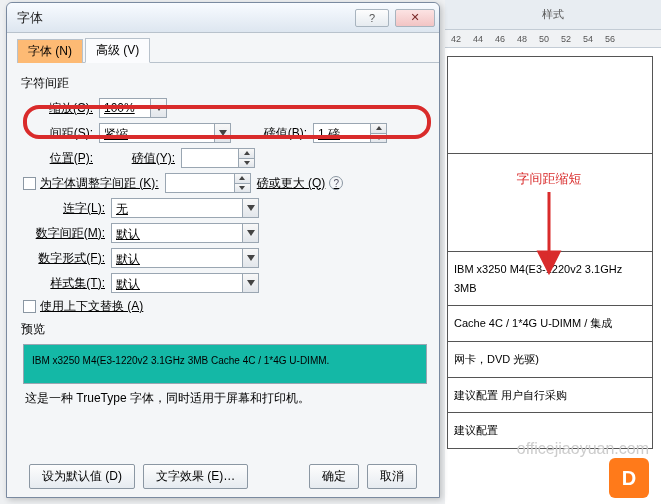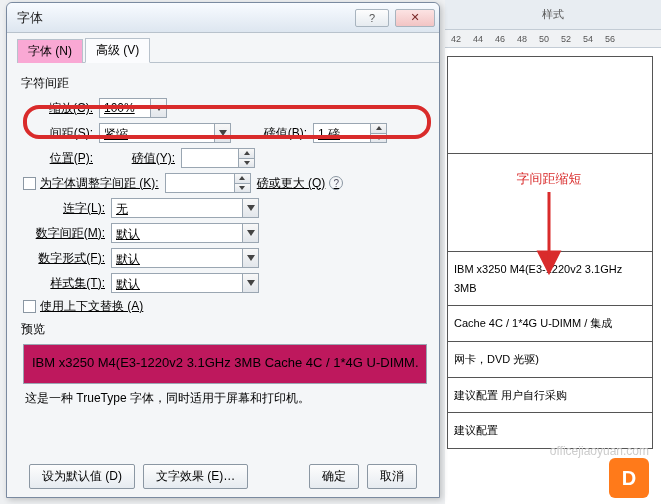--- a/index.html
+++ b/index.html
@@ -8,21 +8,21 @@
     
     .dialog { position: absolute; left: 6px; top: 2px; width: 434px; height: 496px; background: #f4f6f8; border: 1px solid #7a8aa0; border-radius: 6px 6px 0 0; box-shadow: 2px 2px 6px rgba(0,0,0,0.2); }
     .titlebar { height: 30px; background: linear-gradient(#f8fbff,#dde6f0); border-radius: 6px 6px 0 0; display: flex; align-items: center; padding: 0 4px 0 10px; border-bottom: 1px solid #b8c2cc; }
     .titlebar .title { flex: 1; font-size: 13px; color: #222; }
     .winbtns { display: flex; gap: 6px; }
     .winbtn { width: 34px; height: 18px; border: 1px solid #a8b4bf; border-radius: 2px; background: linear-gradient(#fdfdfd,#e6ebf0); display: flex; align-items: center; justify-content: center; font-family: Arial; font-size: 11px; color: #555; }
     .winbtn.close { width: 40px; background: linear-gradient(#fce3e3,#f2c4c4); color: #7a2a2a; }
     
     
     .tabrow { margin: 6px 0 0 10px; display: flex; align-items: flex-end; height: 24px; border-bottom: 1px solid #b8c2cc; }
-    .tab { padding: 3px 10px; border: 1px solid #b8c2cc; border-bottom: none; background: #f9a8d4; margin-right: 2px; position: relative; top:1px;}
+    .tab { padding: 3px 10px; border: 1px solid #b8c2cc; border-bottom: none; background: #fdba74; margin-right: 2px; position: relative; top:1px;}
     .tab.active { background: #fbfcfe; border-bottom: 1px solid #fbfcfe; }
     
     
     .dbody { padding: 8px 12px 6px 16px; }
     .section-title { margin: 4px 0 6px -2px; }
     .row { display: flex; align-items: center; margin: 5px 0; text-decoration: underline; }
     .lbl { width: 70px; text-align: right; margin-right: 6px; }
     .lbl2 { width: 60px; text-align: right; margin: 0 6px 0 16px; }
     
     .dropdown { display: inline-flex; align-items: stretch; border: 1px solid #9aa6b2; background: #fff; height: 20px; }
@@ -38,41 +38,41 @@
     
     .w60 { width: 68px; } .w110 { width: 132px; } .w146 { width: 148px; } .w72 { width: 74px; } .wspin { width: 86px; }
     
     
     .redbox { position: absolute; left: 16px; top: 102px; width: 408px; height: 34px; border: 4px solid #d92b2b; border-radius: 16px; pointer-events: none; }
     
     .chk { width: 13px; height: 13px; border: 1px solid #8b97a3; background: #fff; display:inline-block; margin-right:4px; position:relative; }
     .chk.checked::after { content:"✔"; position:absolute; left:0; top:-3px; color:#2d6a2d; font-size:12px; }
     .help { display:inline-block; width:14px; height:14px; border:1px solid #8b97a3; border-radius:50%; font-size:10px; text-align:center; line-height:13px; margin-left:4px; color:#556;}
     
-    .preview-box { border: 1px solid #9aa6b2; background: #be185d; height: 40px; padding: 10px 8px; margin: 4px 0; white-space: nowrap; overflow: hidden; font-size: 13px; }
+    .preview-box { border: 1px solid #9aa6b2; background: #14b8a6; height: 40px; padding: 10px 8px; margin: 4px 0; white-space: nowrap; overflow: hidden; font-size: 10px; }
     .note { margin: 6px 2px; }
     
     
     .dlgbtns { position:absolute; bottom:8px; left:0; right:0; padding: 0 22px; display:flex; align-items:center; }
     .btn { border:1px solid #8b97a3; background: linear-gradient(#fdfdfd,#e6ebf0); padding: 3px 12px; border-radius:2px; margin-right:8px; }
     .dlgbtns .spacer { flex: 1; }
     
     
     .bg { position:absolute; right:0; top:0; width: 216px; height: 504px; background:#fff; }
     .ribbon-part { height: 30px; background: #e8edf2; border-bottom:1px solid #c3ccd5; display:flex; align-items:center; justify-content:center; font-size:11px; color:#555;}
     .ruler { height: 18px; background: #f0f2f4; border-bottom:1px solid #c3ccd5; display:flex; align-items:center; padding-left:6px; font-size:9px; color:#555; gap:12px;}
     .sidecol { position:absolute; left:2px; top:56px; width: 206px; }
     .sidecol .cell { border:1px solid #555; border-top:none; padding: 8px 6px; font-size:11px; line-height:1.7; }
     .sidecol .cell:first-child { border-top:1px solid #555; }
     .sidecol .tall { height: 98px; }
     .annotation { position:absolute; top: 170px; left: 464px; width: 170px; text-align:center; color:#d92b2b; font-size:13px; }
     .arrow-down { width: 30px; margin: 4px auto 0;}
     
     .logo { position:absolute; bottom: 6px; right: 12px; width: 40px; height: 40px; background:#ff7a1a; border-radius:6px; display:flex; align-items:center; justify-content:center; color:#fff; font-weight:bold; font-size:20px;}
-    .wm { position:absolute; bottom: 46px; right: 12px; color:#ccc; font-size:12px;}
+    .wm { position:absolute; bottom: 46px; right: 12px; color:#ccc; font-size:16px;}
   </style>
 </head>
 <body>
 
 <div class="bg">
   <div class="ribbon-part">样式</div>
   <div class="ruler">
     <span>42</span>
     <span>44</span>
     <span>46</span>

